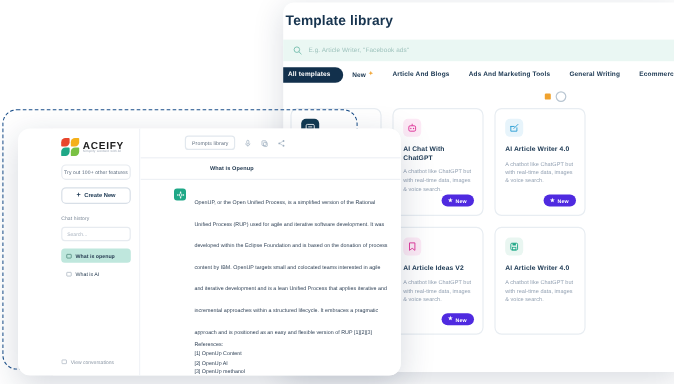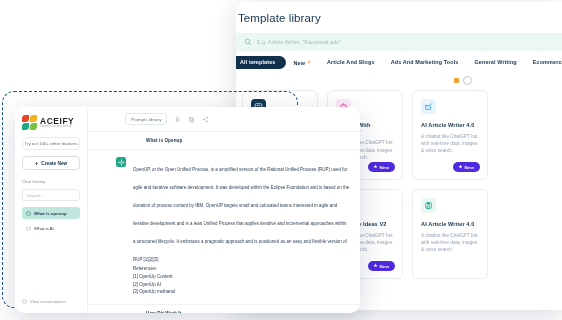--- a/index.html
+++ b/index.html
@@ -34,21 +34,21 @@
     background: #ffffff;
     border-radius: 9px 0 0 9px;
     box-shadow: 0 6px 26px rgba(20,40,70,0.16);
     overflow: hidden;
   }
   .bw-title {
     position: absolute;
     left: 2px;
     top: 10px;
     font-size: 11.5px;
-    font-weight: 400;
+    font-weight: 700;
     color: #17344f;
     letter-spacing: .1px;
     white-space: nowrap;
   }
   .bw-search {
     position: absolute;
     left: -4px;
     top: 31px;
     right: 0;
     height: 18px;
@@ -179,27 +179,28 @@
     border: 1px dashed #1b4f8a;
     border-radius: 12px;
     pointer-events: none;
   }
 
   
   .chat-window {
     position: absolute;
     left: 15px;
     top: 107px;
-    width: 345px;
+    width: 290px;
     height: 206px;
     background: #ffffff;
     border-radius: 10px;
     box-shadow: 0 8px 28px rgba(20,40,70,0.18);
     overflow: hidden;
     display: flex;
+    padding-left: 29px;
   }
   
   .chat-side {
     width: 73px;
     height: 100%;
     background: #ffffff;
     border-right: 1px solid #eef1f5;
     box-sizing: border-box;
     padding: 8px 7px;
     position: relative;

